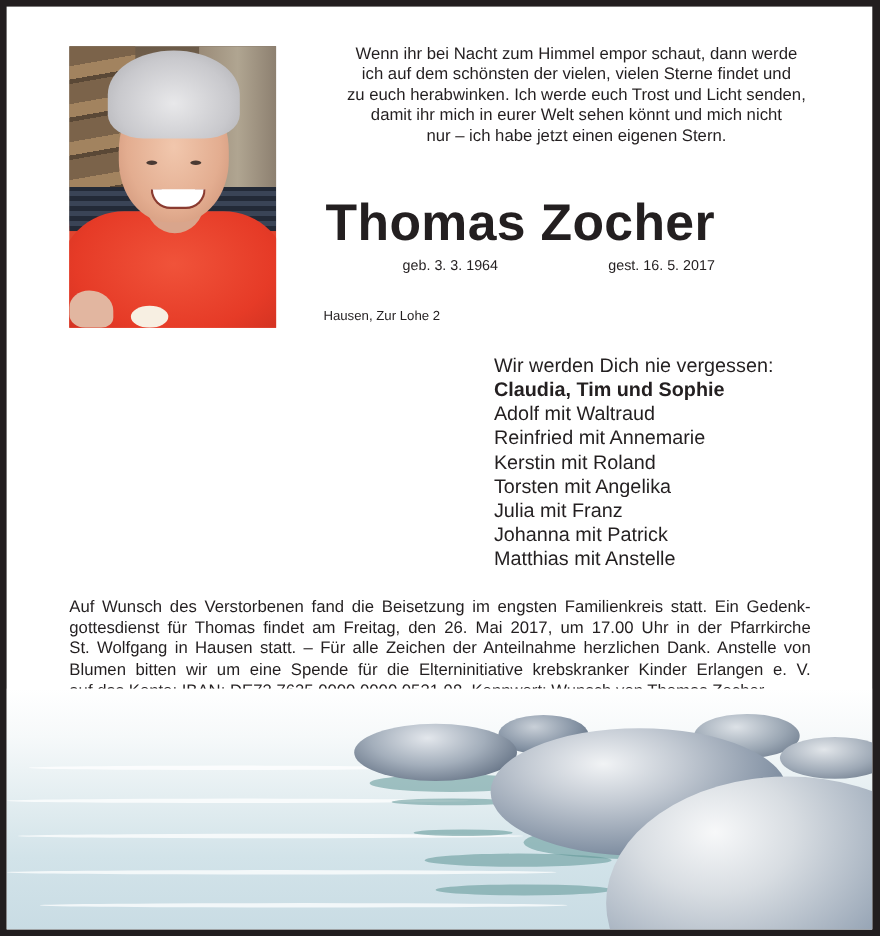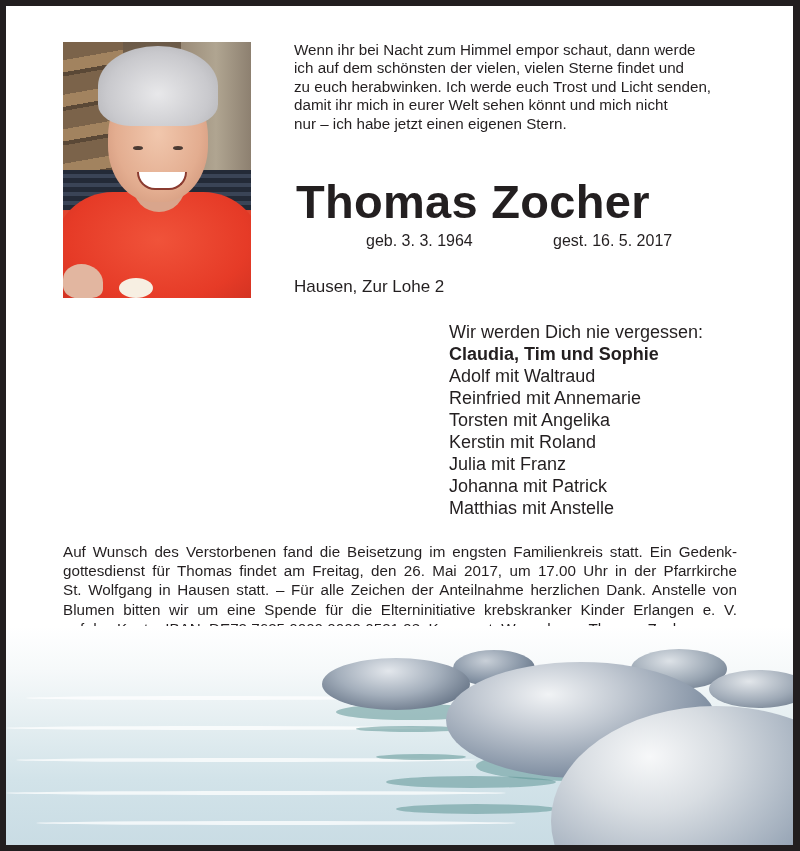--- a/index.html
+++ b/index.html
@@ -77,48 +77,49 @@
       background: #f7efe2; border-radius: 50%;
     }
 
     .verse {
       position: absolute;
       left: 288px;
       top: 35px;
       width: 460px;
       font-size: 15.2px;
       line-height: 18.4px;
+      text-align: center;
     }
     .verse div { white-space: nowrap; }
 
     .name {
       position: absolute;
       left: 290px;
       top: 168px;
       width: 450px;
       font-size: 47px;
       font-weight: bold;
       letter-spacing: 0.3px;
       line-height: 56px;
     }
     .dates {
       position: absolute;
       top: 226px;
-      font-size: 16px;
+      font-size: 13px;
       line-height: 18px;
       white-space: nowrap;
     }
     .dates.born { left: 360px; }
     .dates.died { left: 507px; margin-left: 40px; }
 
     .address {
       position: absolute;
       left: 288px;
       top: 271px;
-      font-size: 17px;
+      font-size: 12px;
       line-height: 20px;
       white-space: nowrap;
     }
 
     .family {
       position: absolute;
       left: 443px;
       top: 315px;
       font-size: 18px;
       line-height: 22px;
@@ -205,22 +206,22 @@
   <div class="dates born">geb. 3. 3. 1964</div>
   <div class="dates died">gest. 16. 5. 2017</div>
 
   <div class="address">Hausen, Zur Lohe 2</div>
 
   <div class="family">
     <div>Wir werden Dich nie vergessen:</div>
     <div class="strong">Claudia, Tim und Sophie</div>
     <div>Adolf mit Waltraud</div>
     <div>Reinfried mit Annemarie</div>
+    <div>Kerstin mit Roland</div>
     <div>Torsten mit Angelika</div>
-    <div>Kerstin mit Roland</div>
     <div>Julia mit Franz</div>
     <div>Johanna mit Patrick</div>
     <div>Matthias mit Anstelle</div>
   </div>
 
   <div class="notice">
     <div>Auf Wunsch des Verstorbenen fand die Beisetzung im engsten Familienkreis statt. Ein Gedenk-</div>
     <div>gottesdienst für Thomas findet am Freitag, den 26. Mai 2017, um 17.00 Uhr in der Pfarrkirche</div>
     <div>St. Wolfgang in Hausen statt. – Für alle Zeichen der Anteilnahme herzlichen Dank. Anstelle von</div>
     <div>Blumen bitten wir um eine Spende für die Elterninitiative krebskranker Kinder Erlangen e. V.</div>

